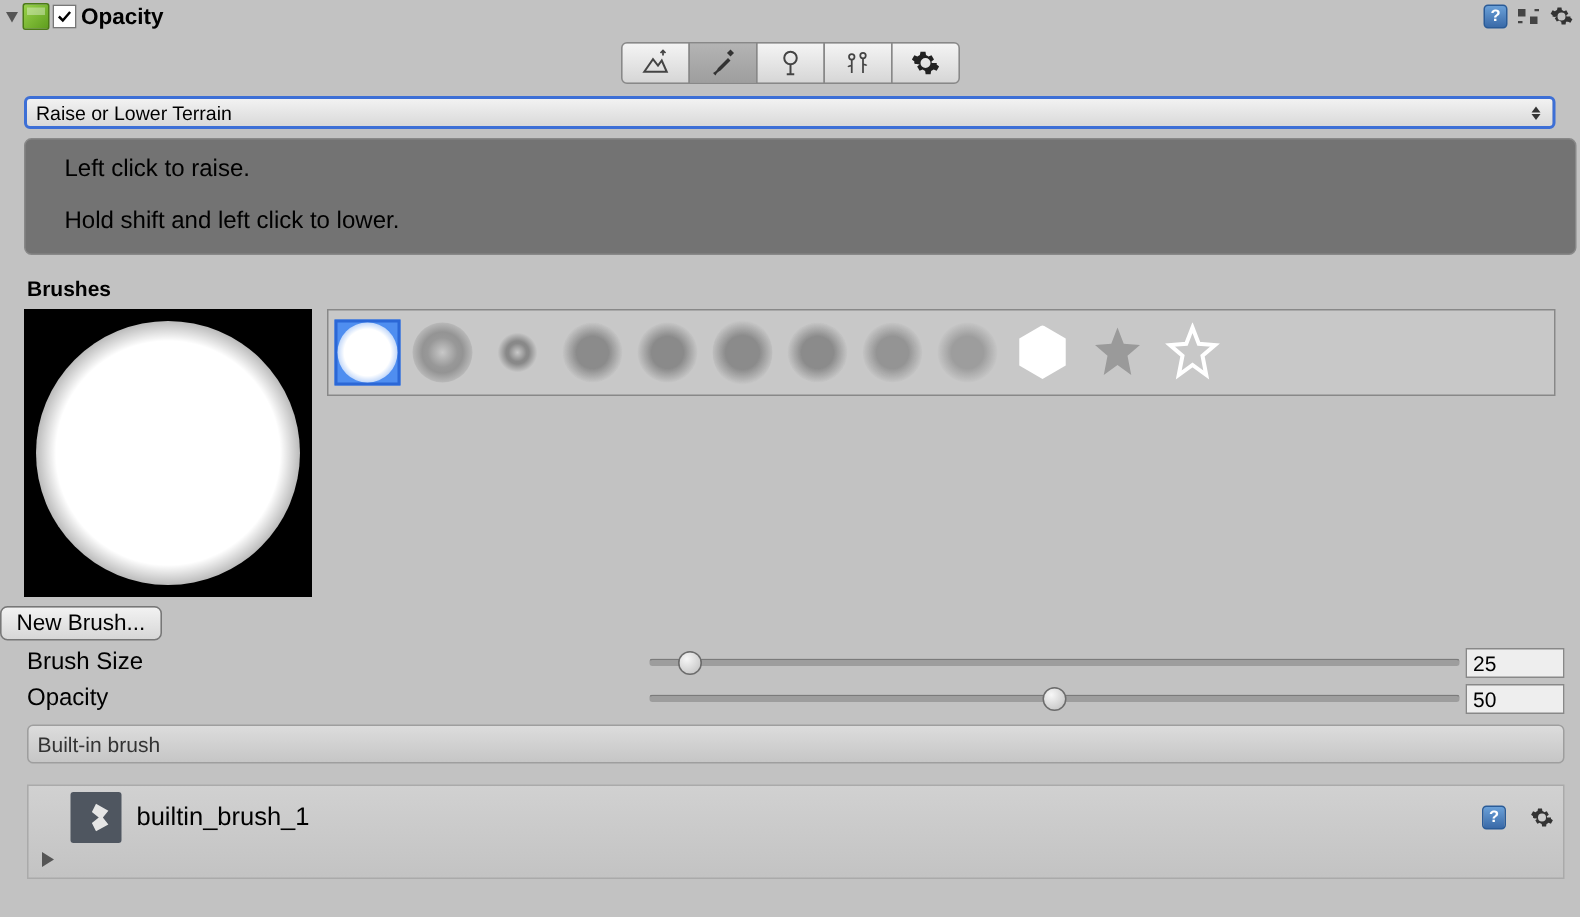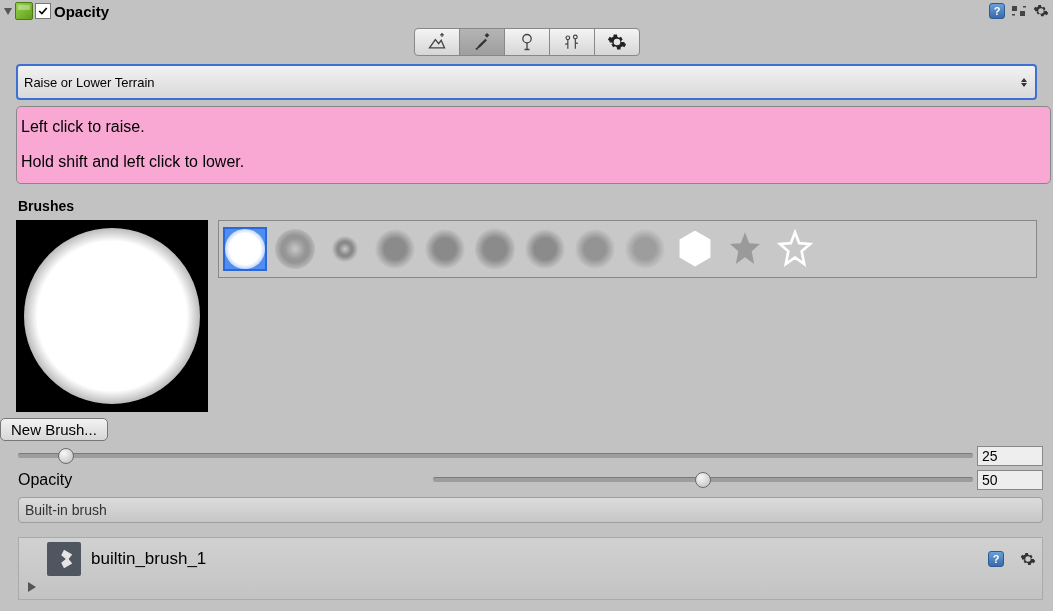--- a/index.html
+++ b/index.html
@@ -58,30 +58,30 @@
     width:46px;height:28px;border:1px solid #888;display:flex;align-items:center;justify-content:center;
     background:linear-gradient(#f4f4f4,#d6d6d6);
   }
   .tbtn + .tbtn{margin-left:-1px;}
   .tbtn:first-child{border-radius:4px 0 0 4px;}
   .tbtn:last-child{border-radius:0 4px 4px 0;}
   .tbtn.active{background:linear-gradient(#b4b4b4,#9e9e9e);}
   .tbtn svg{width:20px;height:20px;}
   .gear svg{width:18px;height:18px}
   .dropdown{
-    margin:0 16px;border:2px solid #3d6fd6;height:36px;border-radius:4px;padding:0 6px;display:flex;align-items:center;background:linear-gradient(#f2f2f2,#d9d9d9);
+    margin:0 16px;border:2px solid #3d6fd6;height:22px;border-radius:4px;padding:0 6px;display:flex;align-items:center;background:linear-gradient(#f2f2f2,#d9d9d9);
     font-size:13px;
   }
   .dropdown .dd-spacer{flex:1}
   .dd-arrows{width:10px;display:flex;flex-direction:column;align-items:center;gap:1px}
   .dd-arrows span{width:0;height:0;border-left:3px solid transparent;border-right:3px solid transparent;}
   .dd-arrows .up{border-bottom:4px solid #333;}
   .dd-arrows .down{border-top:4px solid #333;}
   .infobox{
-    margin:6px 2px 0 16px;border:1px solid #888;border-radius:5px;background:#f9a8d4;padding:10px 4px;font-size:16px;line-height:1.3;
+    margin:6px 2px 0 16px;border:1px solid #888;border-radius:5px;background:#737373;padding:10px 26px;font-size:16px;line-height:1.3;
   }
   .infobox p{margin:0 0 14px 0;}
   .infobox p:last-child{margin-bottom:0;}
   .sect-title{font-weight:bold;font-size:14px;margin:14px 0 6px 18px;}
   .brushes-row{display:flex;align-items:flex-start;margin:0 16px;gap:10px;}
   .preview{width:192px;height:192px;background:#000;display:flex;align-items:center;justify-content:center;}
   .preview .soft{width:176px;height:176px;border-radius:50%;background:radial-gradient(circle,#fff 0%,#fff 60%,rgba(255,255,255,0) 100%);}
   .palette{flex:1;border:1px solid #888;height:58px;background:#c8c8c8;display:flex;align-items:center;padding:4px;gap:6px;}
   .swatch{width:44px;height:44px;display:flex;align-items:center;justify-content:center;border:2px solid transparent;}
   .swatch.sel{border-color:#2b67d6;background:#4f8ef0;}
@@ -240,20 +240,21 @@
         </svg>
     </div>
   </div>
 </div>
 
 <div class="newbrush-row">
   <button class="btn">New Brush...</button>
 </div>
 
 <div class="param">
+  <span class="plabel">Brush Size</span>
   <div class="slider">
     <div class="track"></div>
       <div class="thumb" style="left:5%"></div>
   </div>
   <input class="numbox" value="25" style="">
 </div>
 <div class="param">
   <span class="plabel">Opacity</span>
   <div class="slider">
     <div class="track"></div>

